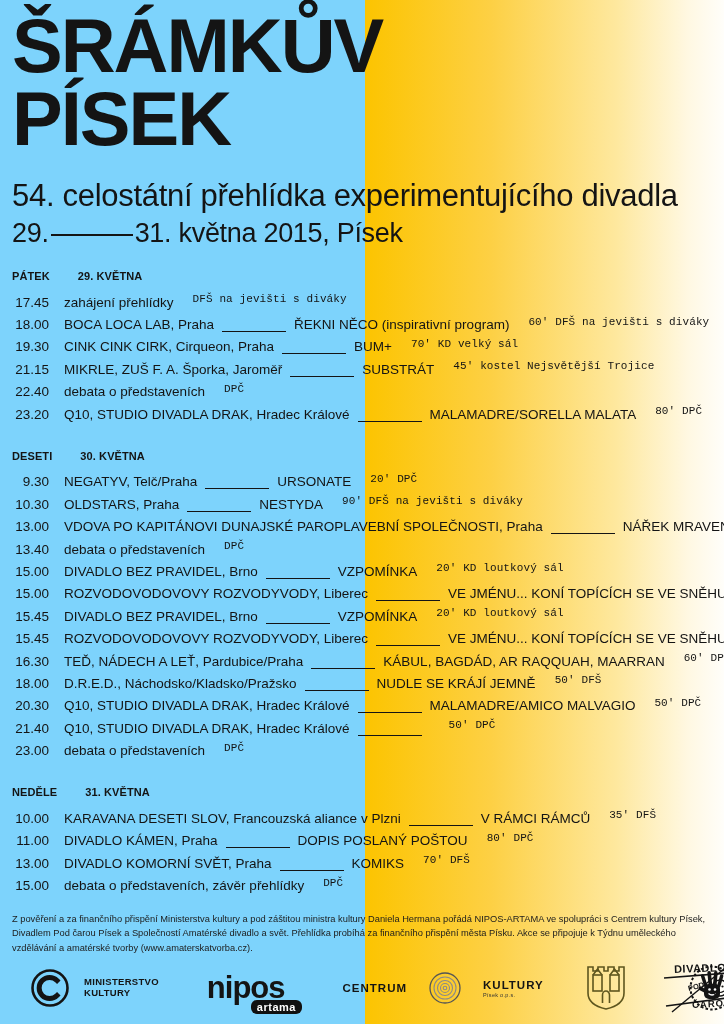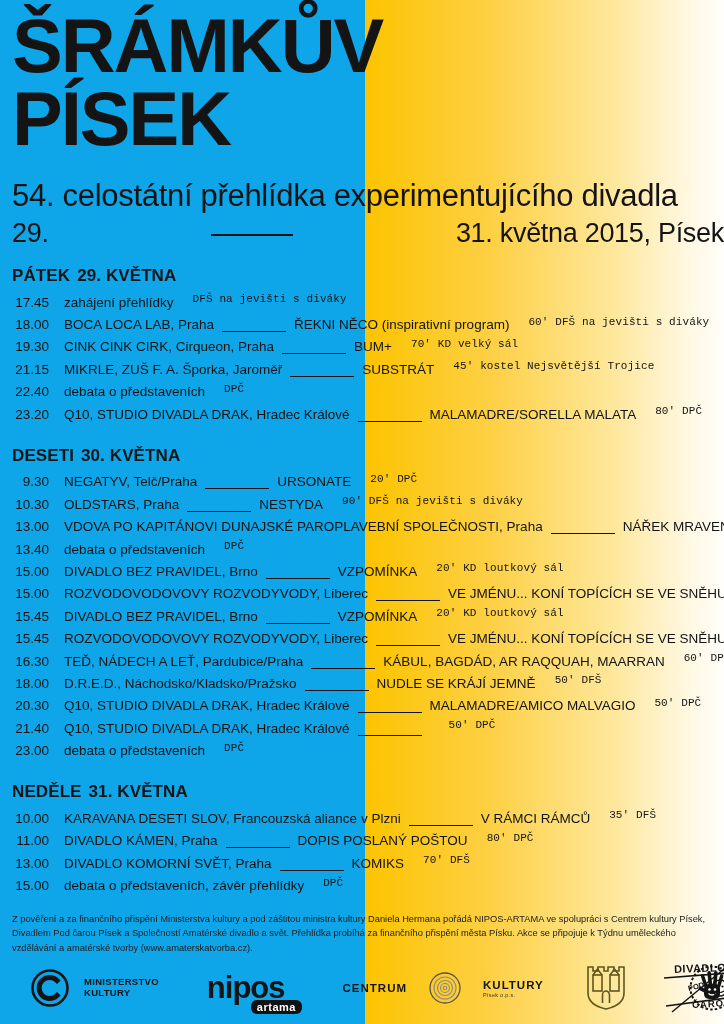--- a/index.html
+++ b/index.html
@@ -2,44 +2,44 @@
 <html lang="cs"><head>
 <meta charset="utf-8">
 <style>
   html,body{margin:0;padding:0;background:#888;}
   .poster{
     position:relative;
     width:724px;height:1024px;
     overflow:hidden;
     font-family:"Liberation Sans",sans-serif;
     color:#141414;
-    background-color:#0ea5e9;
+    background-color:#7dd3fc;
     background-image:
       
       linear-gradient(to right,#fcc400 0%,#fdd044 35%,#fee89e 70%,#fffaе8 92%,#fffefa 100%),
       
       linear-gradient(to bottom,rgba(255,255,255,0) 0%,rgba(255,255,255,0.45) 50%,rgba(255,255,255,0) 100%),
       
       linear-gradient(to right,#dca4e0 0%,#ecc9ef 45%,rgba(255,255,255,0) 95%);
     background-size:359px 100%,365px 100%,365px 100%;
     background-position:365px 0,0 0,0 0;
     background-repeat:no-repeat;
   }
   
   .yellow-band{position:absolute;top:0;left:365px;width:359px;height:100%;
     background:linear-gradient(to right,#fcc400 0%,#fdd044 35%,#fee89e 70%,#fff8e2 90%,#fffefa 100%);z-index:0;}
   .content{position:relative;z-index:1;}
 
   .title{padding:10px 0 0 12px;font-size:76px;font-weight:700;line-height:0.96;letter-spacing:-2px;}
   .subtitle{padding-left:12px;margin-top:22px;font-size:31px;letter-spacing:-0.3px;}
-  .dateline{padding-left:12px;margin-top:4px;font-size:27px;display:flex;align-items:center;letter-spacing:-0.3px;justify-content:space-between;}
+  .dateline{padding-left:12px;margin-top:4px;font-size:27px;display:flex;align-items:center;letter-spacing:-0.3px;}
   .date-dash{display:inline-block;width:82px;border-top:2.6px solid #141414;margin:4px 2px 0 2px;}
 
   .schedule{margin-top:16px;padding-left:12px;}
-  .sec-heading{display:flex;gap:7px;font-size:17px;font-weight:700;height:22.4px;align-items:center;letter-spacing:0.1px;}
+  .sec-heading{display:flex;gap:28px;font-size:11px;font-weight:700;height:22.4px;align-items:center;letter-spacing:0.1px;}
   .sec{margin-top:0;}
   .sec + .sec{margin-top:23px;}
   .row{display:flex;align-items:flex-end;height:22.4px;font-size:13.5px;white-space:nowrap;}
   .time{width:37px;text-align:right;margin-right:15px;flex:none;}
   .dash{display:inline-block;width:64px;border-top:1.6px solid #141414;margin:0 8px;flex:none;}
   .note{font-size:11px;margin-left:19px;position:relative;top:-4.5px;letter-spacing:0.1px;font-family:Liberation Mono, monospace;}
 
   .footer{position:absolute;left:0;right:0;bottom:4px;z-index:1;}
   .credits{margin:0 14px 7px 12px;font-size:9.3px;line-height:1.55;color:#1c1c1c;}
   .logos{display:flex;align-items:center;padding:0 0 6px 30px;gap:0;}

